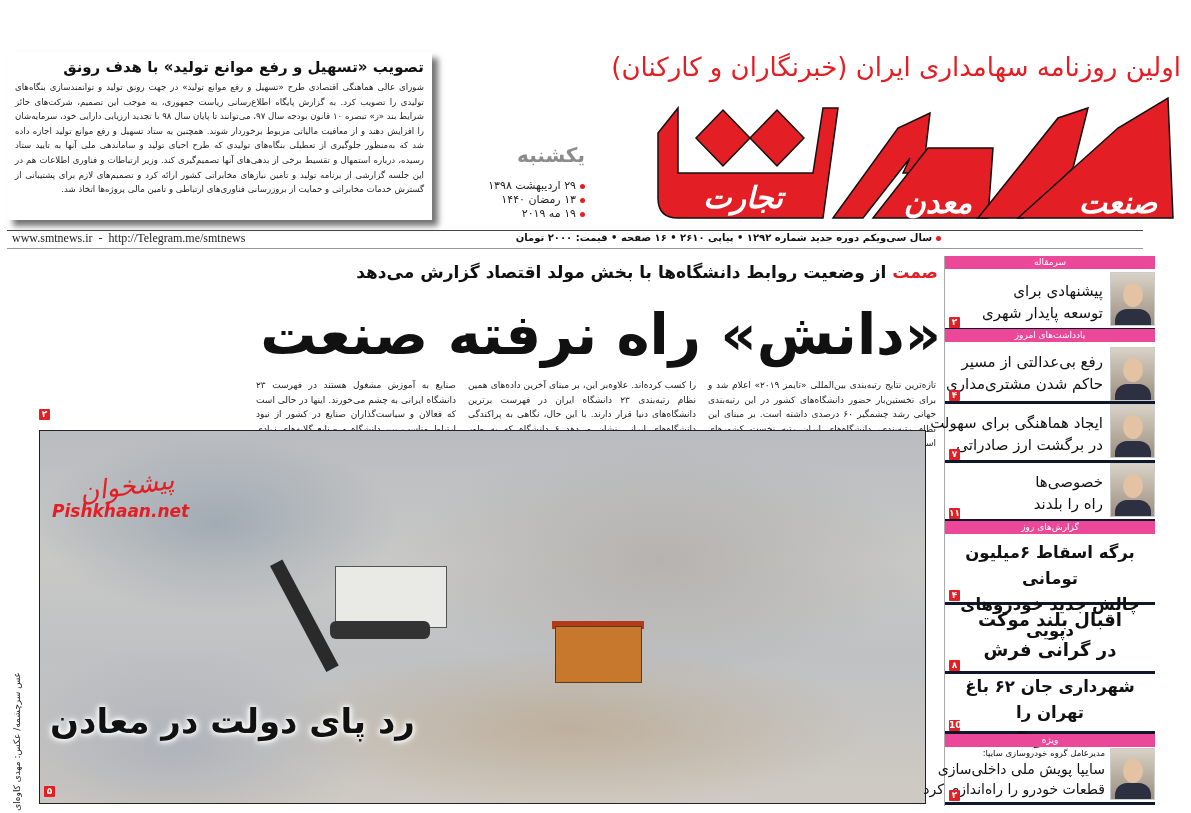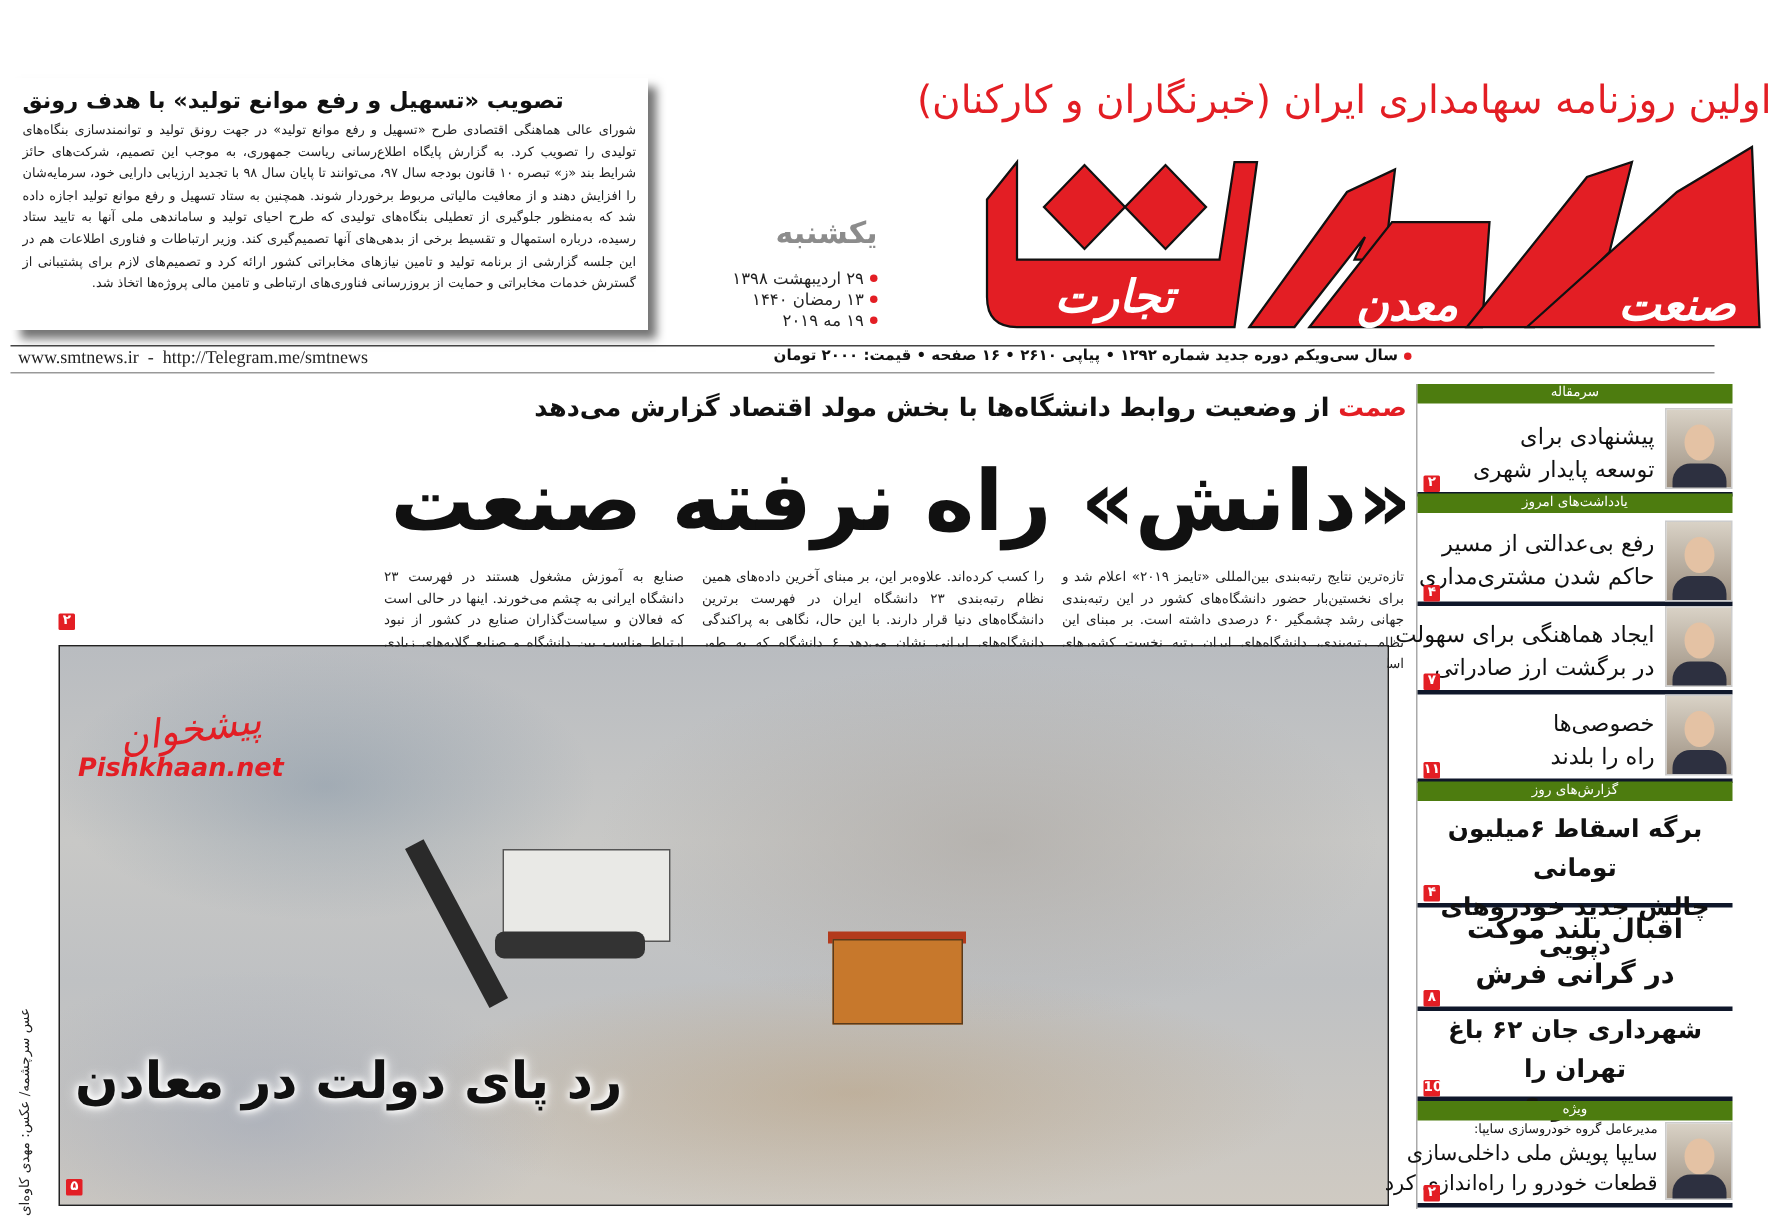--- a/index.html
+++ b/index.html
@@ -9,21 +9,21 @@
 
   
   #tagline { right:10px; top:52px; font-size:26px; color:#e31e24; font-weight:normal; letter-spacing:0; white-space:nowrap; }
   #logo { right:8px; top:88px; width:535px; height:140px; }
   #day { left:490px; top:143px; font-size:20px; color:#8c8c8c; font-weight:bold; width:95px; text-align:right; }
   .dateline { font-size:11px; color:#222; white-space:nowrap; }
   .dot { display:inline-block; width:5px; height:5px; border-radius:50%; background:#e31e24; margin-left:4px; vertical-align:middle; }
 
   
   #topbox { left:7px; top:52px; width:425px; height:168px; background:#fff; box-shadow:6px 6px 6px rgba(0,0,0,.55); padding:0 8px; box-sizing:border-box; }
-  #topbox h2 { margin:6px 0 4px; font-size:15px; font-weight:bold; text-align:left; }
+  #topbox h2 { margin:6px 0 4px; font-size:15px; font-weight:bold; text-align:right; }
   #topbox p { margin:0; font-size:8.6px; line-height:14.6px; text-align:justify; text-align-last:right; color:#222; }
 
   
   #rule { left:7px; right:48px; top:230px; border-top:1px solid #444; }
   #rule2 { left:7px; right:48px; top:248px; border-top:1px solid #999; }
   #infoline { right:250px; top:232px; font-size:10px; color:#111; font-weight:bold; white-space:nowrap; }
   #weblinks { left:12px; top:231px; font-family:"Liberation Serif", serif; font-size:12px; color:#222; white-space:nowrap; }
 
   
   #kicker { right:253px; top:262px; font-size:17px; font-weight:bold; white-space:nowrap; }
@@ -47,21 +47,21 @@
   #truck { left:515px; top:195px; width:85px; height:55px; background:#c7782c; border:1px solid #5a3a1a; }
   #truck-top { left:512px; top:190px; width:92px; height:8px; background:#b33a1c; }
   #photo-headline { left:10px; top:268px; font-size:34px; font-weight:900; color:#111; line-height:44px; text-shadow:0 0 4px #fff, 0 0 6px #fff, 0 0 10px #fff; white-space:nowrap; }
   #watermark { left:12px; top:40px; color:#e31e24; }
   #watermark .fa { font-size:26px; font-style:italic; font-family:"DejaVu Serif", serif; display:block; text-align:center; width:150px; transform:rotate(-8deg); }
   #watermark .en { font-size:17px; font-weight:bold; font-style:italic; display:block; }
   #credit { left:12px; top:672px; writing-mode:vertical-rl; transform:rotate(180deg); font-size:9px; color:#222; white-space:nowrap; }
 
   
   #sidebar { left:944px; top:256px; width:210px; height:550px; border-left:1px solid #aaa; }
-  .sec-head { position:absolute; left:0; width:210px; height:13px; background:#4d7c0f; color:#fff; font-size:9px; text-align:center; line-height:13px; }
+  .sec-head { position:absolute; left:0; width:210px; height:13px; background:#ec4899; color:#fff; font-size:9px; text-align:center; line-height:13px; }
   .sb-item { position:absolute; left:0; width:210px; border-bottom:3px solid #0f172a; }
   .sb-photo { position:absolute; right:0; width:45px; height:54px; background:linear-gradient(#d9d2c6,#9c8f80); border:1px solid #ccc; box-sizing:border-box; }
   .sb-photo .face { position:absolute; left:12px; top:10px; width:20px; height:24px; border-radius:50%; background:#e4c2a4; }
   .sb-photo .suit { position:absolute; left:4px; bottom:0; width:36px; height:16px; background:#2d3040; border-radius:12px 12px 0 0; }
   .sb-title { position:absolute; right:52px; font-size:15px; line-height:22px; text-align:right; direction:rtl; white-space:nowrap; }
   .sb-badge { position:absolute; left:4px; }
   .sb-bold { position:absolute; left:0; right:0; text-align:center; direction:rtl; font-size:16.5px; font-weight:bold; line-height:26px; }
 </style>
 </head>
 <body>

